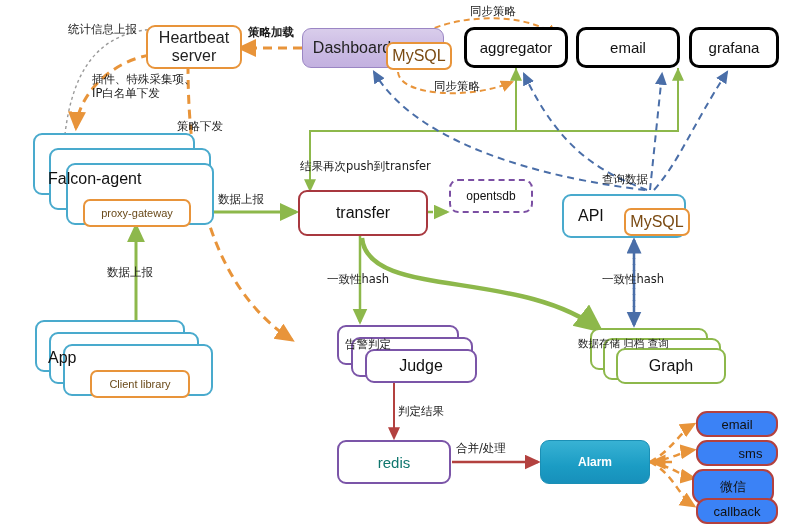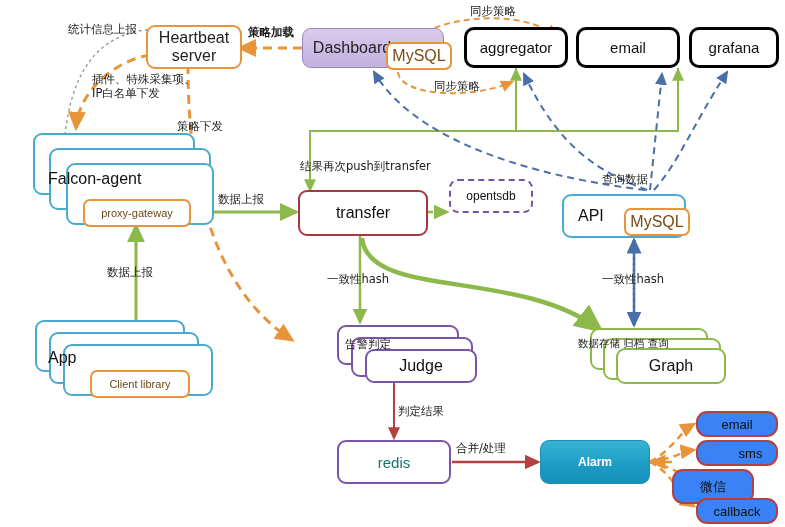--- a/index.html
+++ b/index.html
@@ -185,21 +185,21 @@
   <div class="node alarmbox" style="left:540px;top:440px;width:110px;height:44px;">
     <span>Alarm</span>
   </div>
 
   <div class="node sinkbox" style="left:696px;top:411px;width:82px;height:26px;">
     <span>email</span>
   </div>
   <div class="node sinkbox" style="left:696px;top:440px;width:82px;height:26px;padding-left:27px;">
     <span>sms</span>
   </div>
-  <div class="node sinkbox cn" style="left:672px;top:469px;width:82px;height:35px;">
+  <div class="node sinkbox cn" style="left:692px;top:469px;width:82px;height:35px;">
     <span>微信</span>
   </div>
   <div class="node sinkbox" style="left:696px;top:498px;width:82px;height:26px;text-align:right;">
     <span>callback</span>
   </div>
 
   <span class="lbl cn edgelabel" style="left:68px;top:22px;">统计信息上报</span>
 
   <span class="lbl cn edgelabel" style="left:92px;top:72px;">插件、特殊采集项、</span>
   <span class="lbl cn edgelabel" style="left:92px;top:86px;">IP白名单下发</span>

